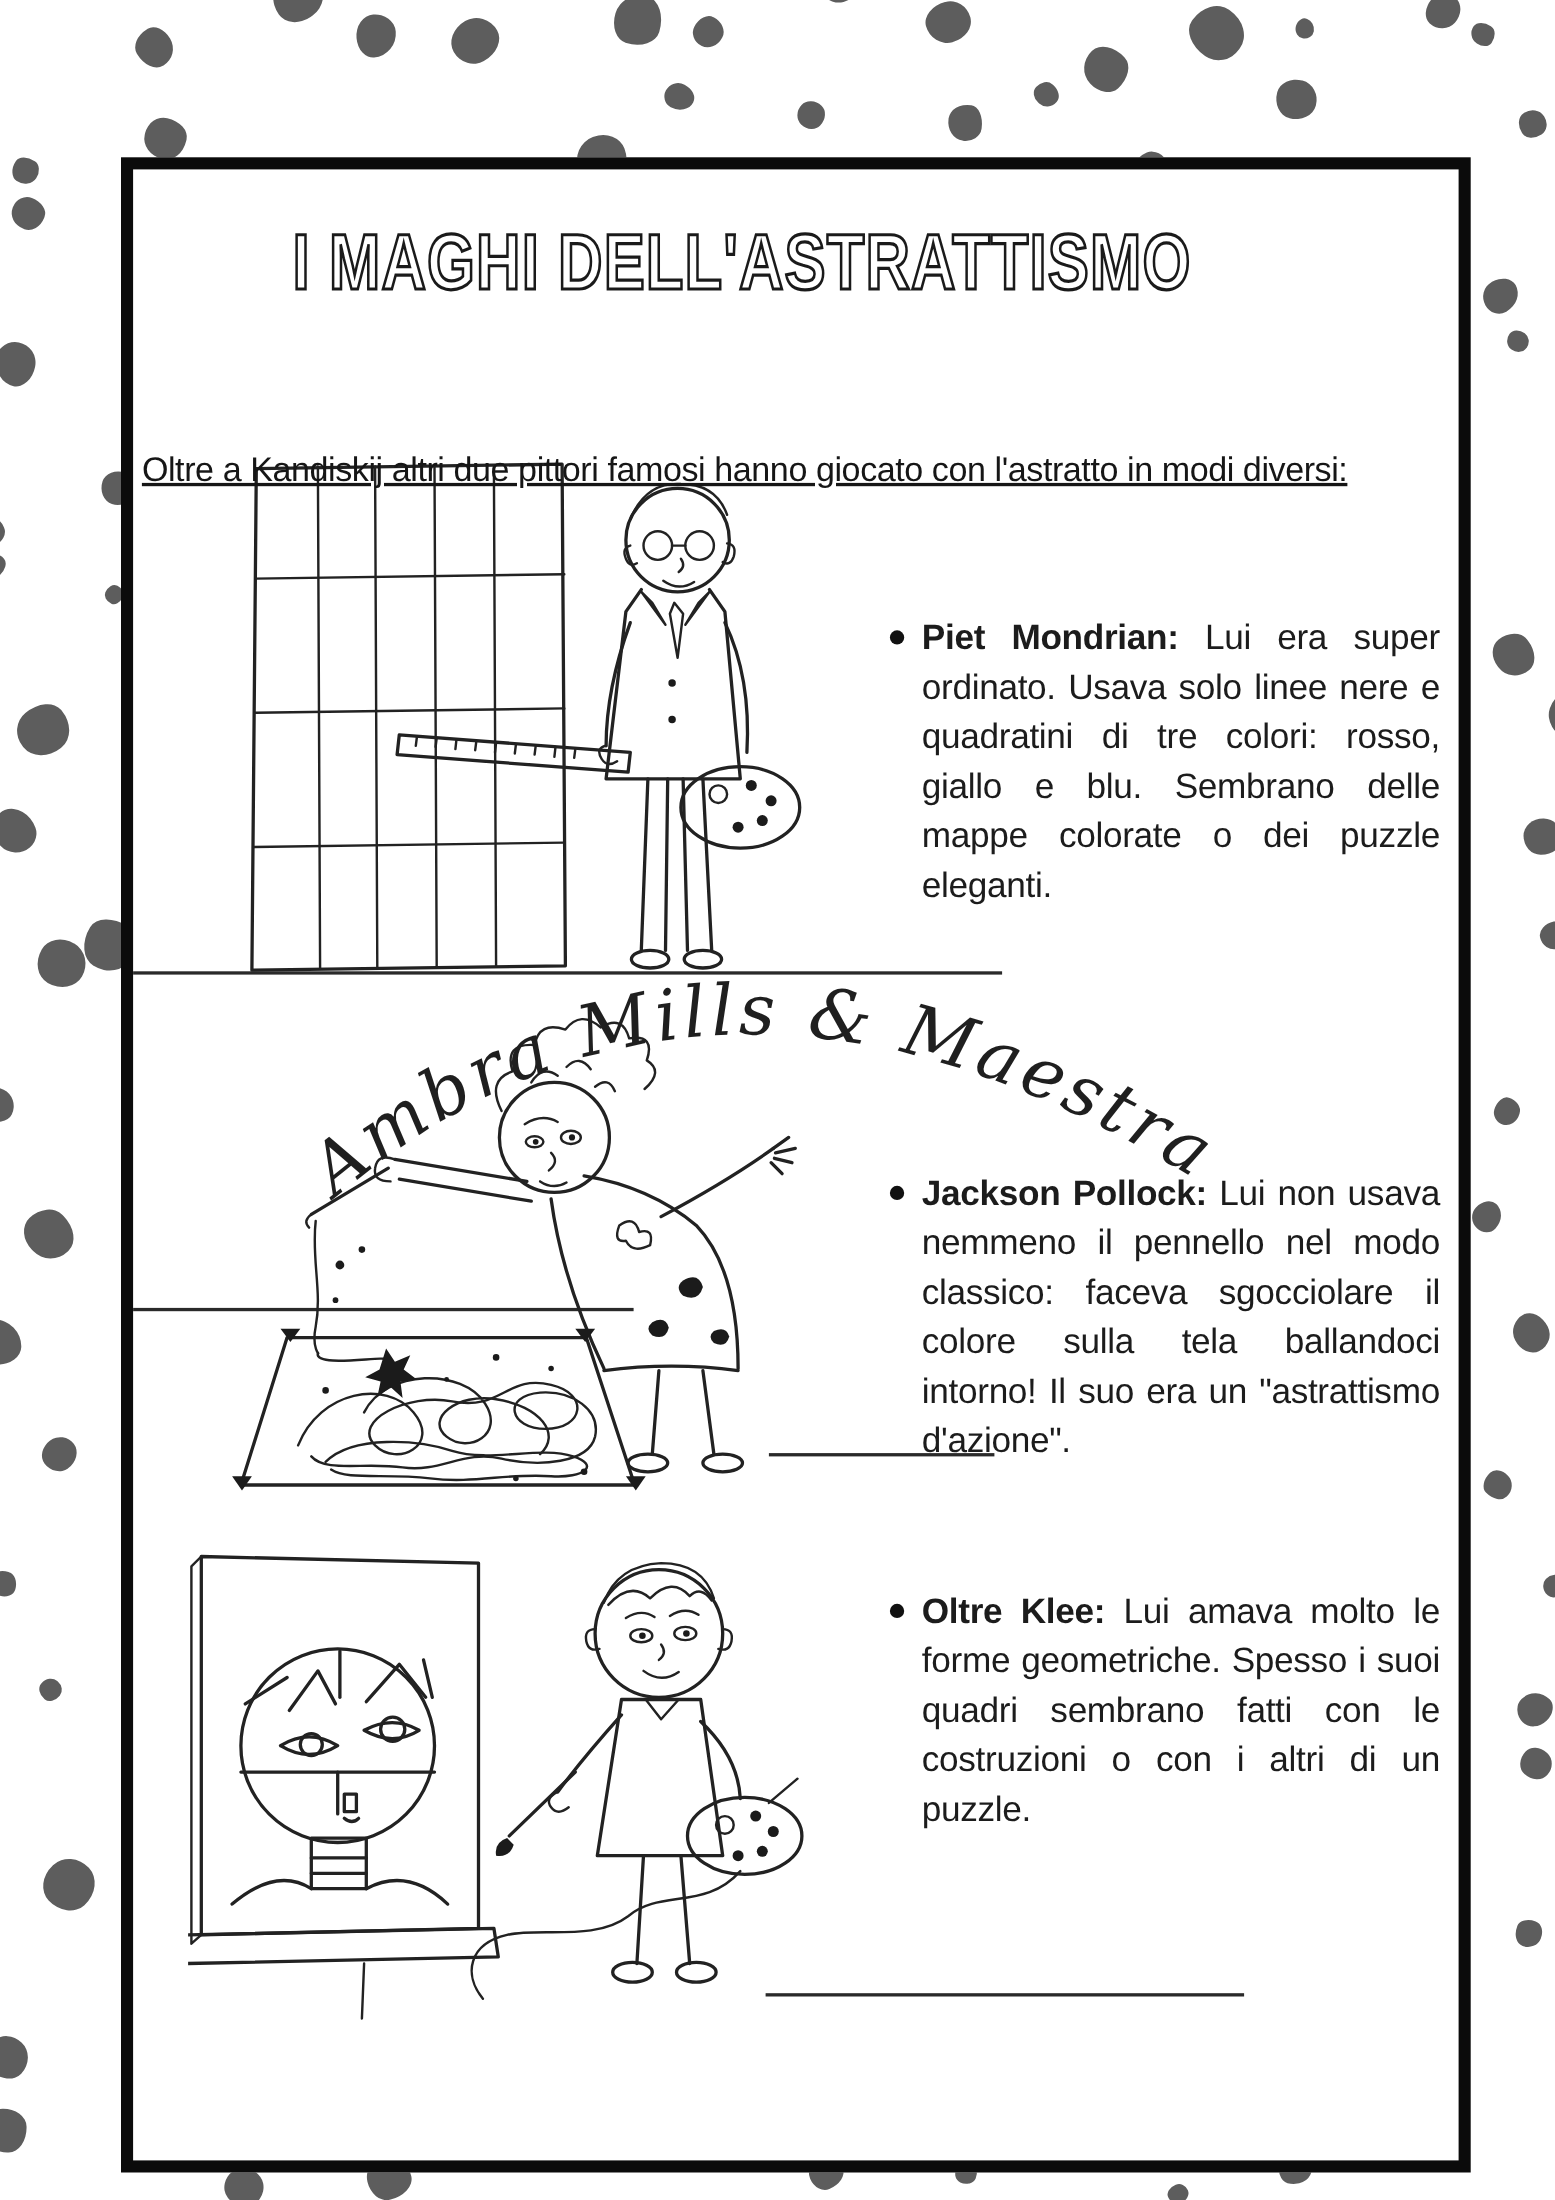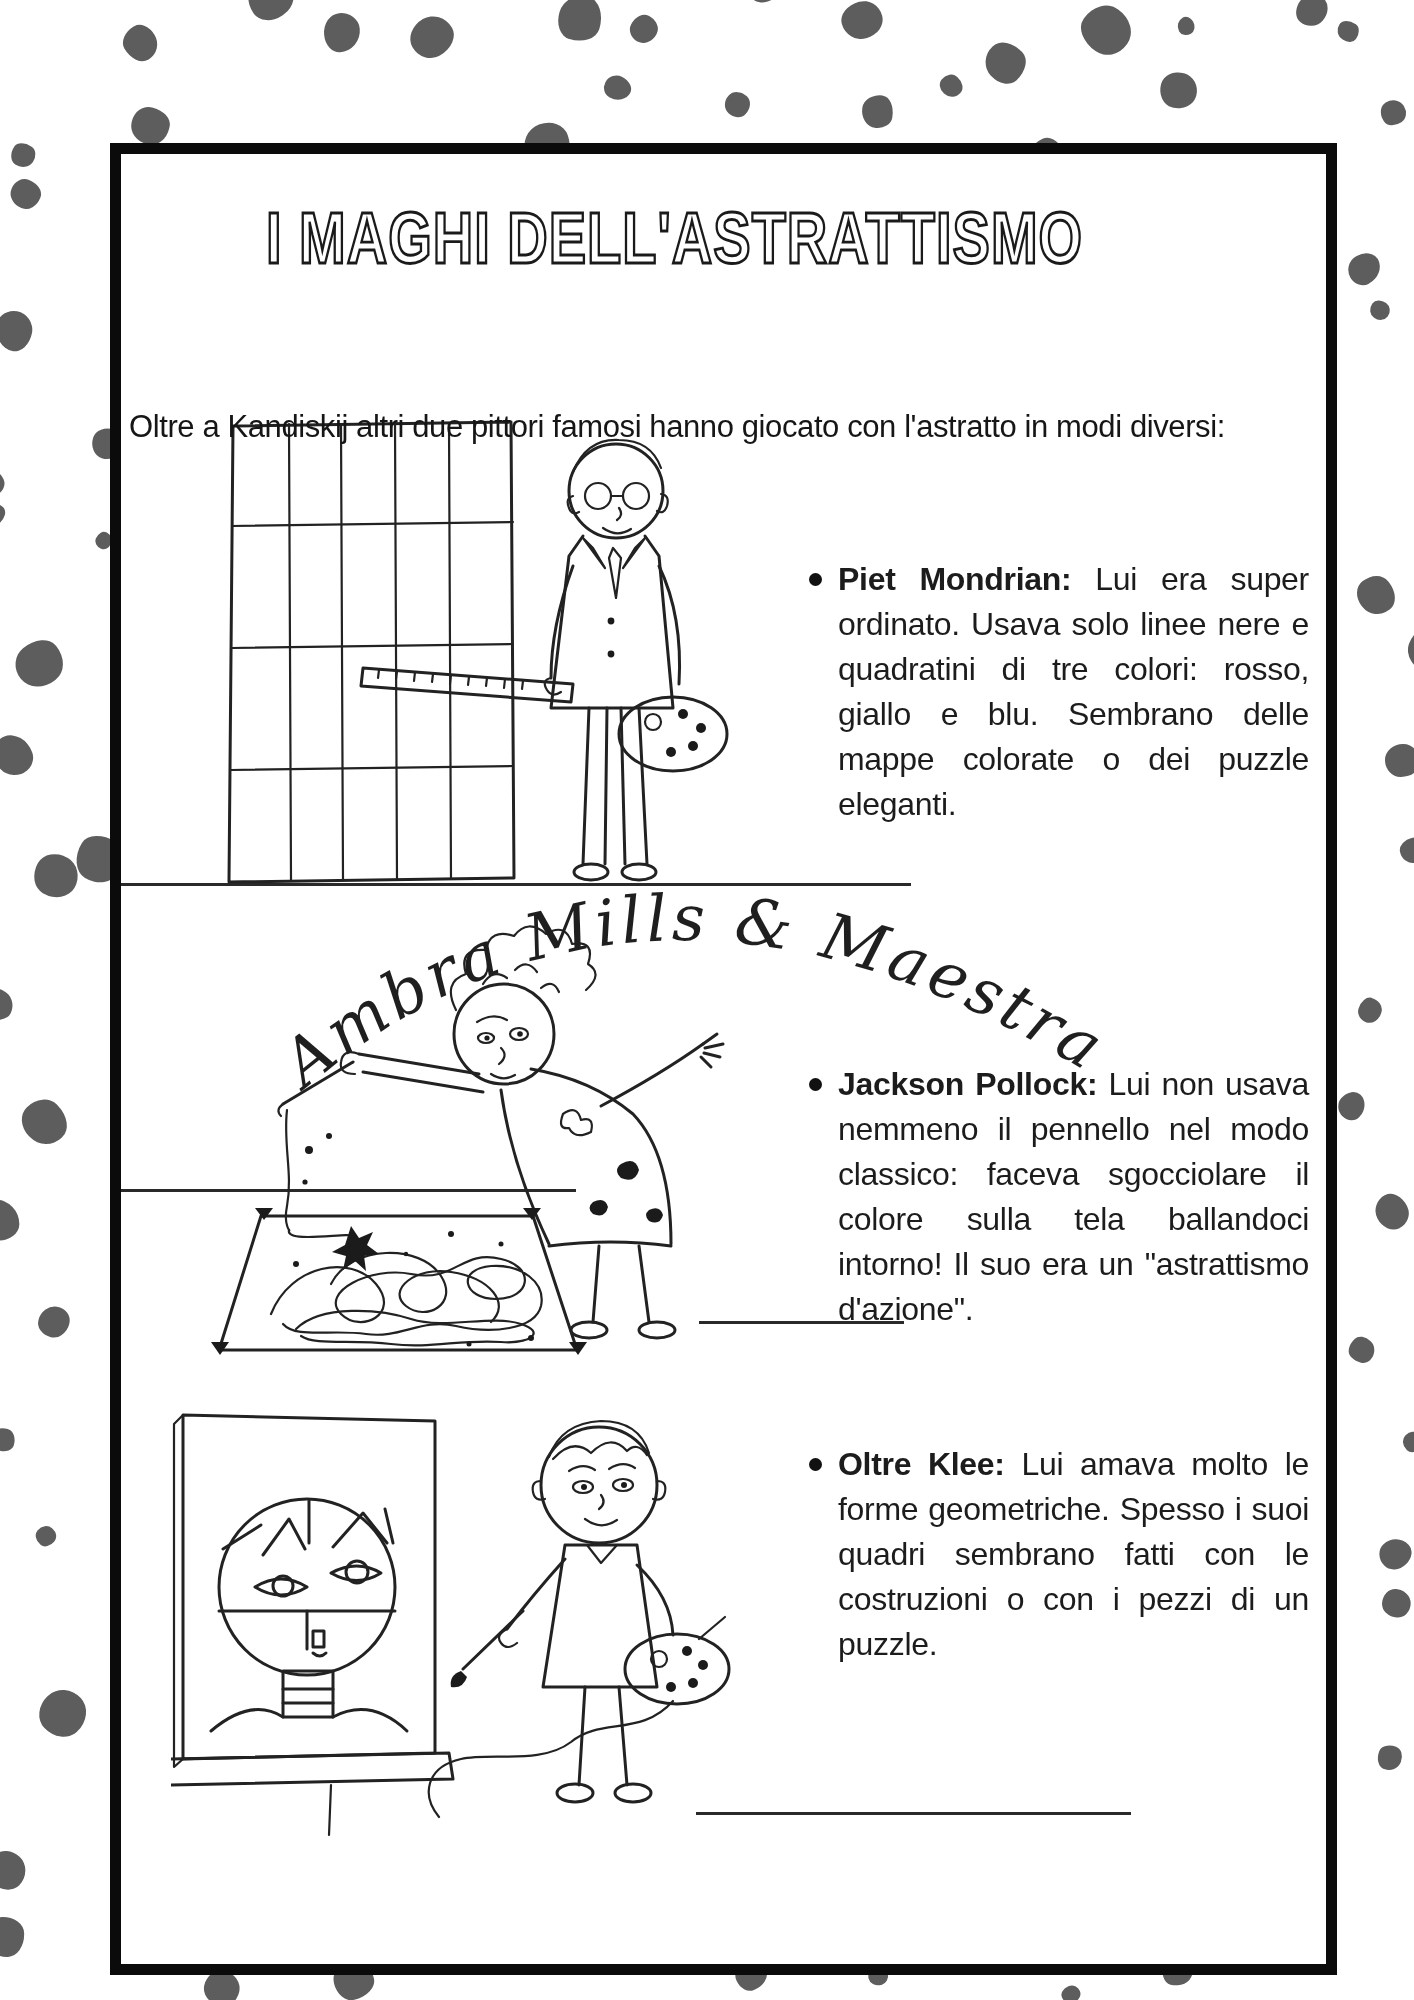--- a/index.html
+++ b/index.html
@@ -8,21 +8,21 @@
   .dots-layer{position:absolute;inset:0;z-index:0;}
   .dot{position:absolute;}
   .page{position:absolute;left:110px;top:143px;width:1205px;height:1810px;
         background:#ffffff;border:11px solid #0b0b0b;z-index:1;}
   .page-inner{position:absolute;inset:0;}
   .title{position:absolute;left:145px;top:42px;margin:0;white-space:nowrap;
          font-size:56px;font-weight:bold;letter-spacing:1px;color:#ffffff;
          -webkit-text-stroke:2.3px #1a1a1a;transform:scaleY(1.28);transform-origin:top left;
          z-index:4;}
   .intro{position:absolute;left:8px;top:243px;width:1140px;margin:0;
-         font-size:31px;line-height:60px;letter-spacing:-0.4px;color:#161616;z-index:4;}
+         font-size:31px;line-height:60px;letter-spacing:-0.4px;color:#161616;z-index:4;text-decoration:underline;}
   .bullet{position:absolute;left:683px;width:505px;z-index:4;}
   .bullet p{position:relative;margin:0;padding-left:34px;font-size:32px;line-height:45px;
             letter-spacing:-0.3px;color:#1c1c1c;text-align:justify;}
   .bullet p strong{font-weight:bold;}
   .bdot{position:absolute;left:5px;top:16px;width:13px;height:13px;border-radius:50%;
         background:#111;}
   .bullet.b-mondrian{top:403px;}
   .bullet.b-pollock{top:908px;}
   .bullet.b-klee{top:1288px;}
   .gline{position:absolute;height:3px;background:#2a2a2a;z-index:2;}
@@ -484,18 +484,18 @@
         <p><strong>Piet Mondrian:</strong><span> Lui era super ordinato. Usava solo linee nere e quadratini di tre colori: rosso, giallo e blu. Sembrano delle mappe colorate o dei puzzle eleganti.</span></p>
       </div>
 
       <div class="bullet b-pollock">
         <span class="bdot"></span>
         <p><strong>Jackson Pollock:</strong><span> Lui non usava nemmeno il pennello nel modo classico: faceva sgocciolare il colore sulla tela ballandoci intorno! Il suo era un "astrattismo d'azione".</span></p>
       </div>
 
       <div class="bullet b-klee">
         <span class="bdot"></span>
-        <p><strong>Oltre Klee:</strong><span> Lui amava molto le forme geometriche. Spesso i suoi quadri sembrano fatti con le costruzioni o con i pezzi di un puzzle.</span></p>
+        <p><strong>Oltre Klee:</strong><span> Lui amava molto le forme geometriche. Spesso i suoi quadri sembrano fatti con le costruzioni o con i altri di un puzzle.</span></p>
       </div>
 
     </div>
   </div>
 </div>
 
 </body></html>

